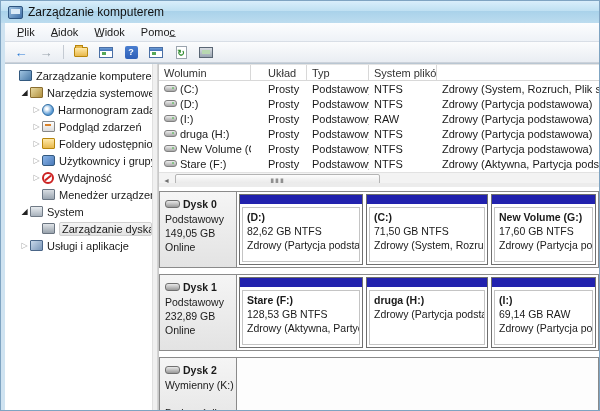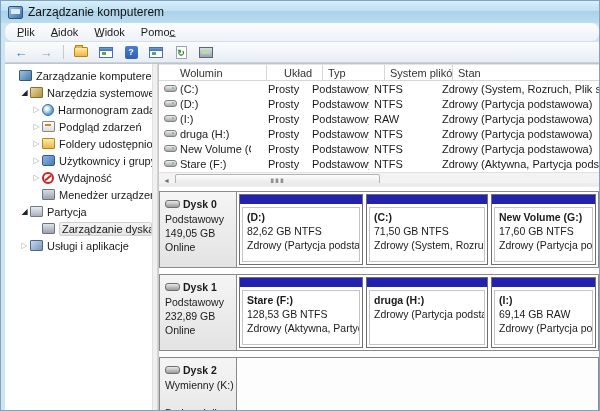--- a/index.html
+++ b/index.html
@@ -10,21 +10,21 @@
 
   
   .titlebar { height:22px; flex:0 0 22px; display:flex; align-items:center; padding-left:7px; gap:5px;
     background:linear-gradient(180deg,#d9eefb 0%,#bfe0f2 45%,#a9d2ea 46%,#bcdcef 100%); }
   .app-icon { width:15px; height:13px; background:linear-gradient(135deg,#9fc3e0,#3f6fa8); border:1px solid #2e5580; border-radius:2px; position:relative; }
   .app-icon::after { content:''; position:absolute; left:2px; top:2px; right:2px; height:5px; background:#dceaf6; }
   .title-text { font-size:12px; color:#111; }
 
   
   .menubar { height:19px; flex:0 0 19px; margin-left:4px; display:flex; align-items:center; padding-left:4px;
-    background:linear-gradient(180deg,#fcfdfe,#eef2f7); border-bottom:1px solid #d8dee6;border-radius:8px; }
+    background:linear-gradient(180deg,#fcfdfe,#eef2f7); border-bottom:1px solid #d8dee6; }
   .menu-item { padding:2px 8px; cursor:default; }
 
   
   .toolbar { height:21px; flex:0 0 21px; margin-left:4px; display:flex; align-items:center; padding-left:5px; gap:3px;
     background:linear-gradient(180deg,#fbfcfd,#e9edf3); border-bottom:1px solid #ccd2da; }
   .tb-btn { width:22px; height:18px; display:flex; align-items:center; justify-content:center; border-radius:2px; }
   .tb-sep { width:1px; height:14px; background:#c4cad2; margin:0 3px; }
   .g-back { color:#2c7cd6; font-weight:bold; font-size:13px; }
   .g-fwd { color:#9aa4ad; font-weight:bold; font-size:13px; }
   .icon-folder { width:14px; height:10px; background:linear-gradient(180deg,#ffe9a8,#e8b84b); border:1px solid #b8860b; border-radius:1px; position:relative; }
@@ -63,21 +63,21 @@
   .i-devmgr { background:linear-gradient(180deg,#d8dde2,#9aa5b1); border:1px solid #6a7684; }
   .i-storage { background:linear-gradient(180deg,#e8ecf0,#a8b2bc); border:1px solid #707a86; }
   .i-diskmgmt { background:linear-gradient(180deg,#e0e4e8,#98a2ac); border:1px solid #6a7480; }
   .i-services { background:linear-gradient(135deg,#c8d8ea,#7a96b8); border:1px solid #4a6688; }
 
   
   .right-pane { flex:1; display:flex; flex-direction:column; overflow:hidden; background:#fff; border-left:1px solid #c8c8c8; }
 
   
   .volume-list { flex:0 0 123px; border-bottom:4px solid #ececec; overflow:hidden; }
-  .vl-header { height:17px; display:flex; border-top:1px solid #e4e4e4; border-bottom:1px solid #d8d8d8; background:#fff;padding-left:16px; }
+  .vl-header { height:17px; display:flex; border-top:1px solid #e4e4e4; border-bottom:1px solid #d8d8d8; background:#fff; }
   .vh { padding:2px 5px; border-right:1px solid #d8d8d8; white-space:nowrap; overflow:hidden; color:#333; }
   .vrow { height:15px; display:flex; align-items:center; }
   .vc { padding:0 5px; white-space:nowrap; overflow:hidden; display:flex; align-items:center; gap:3px; }
   .c1 { width:92px; flex:0 0 92px; }
   .c2 { width:44px; flex:0 0 44px;margin-left:12px; }
   .c3 { width:62px; flex:0 0 62px; }
   .c4 { width:68px; flex:0 0 68px; }
   .c5 { flex:1; min-width:0; }
   .vol-icon { width:13px; height:7px; flex:0 0 13px; border-radius:3px; background:linear-gradient(180deg,#ececec,#a8a8a8); border:1px solid #808080; position:relative; }
   .vol-icon::after { content:''; position:absolute; right:2px; top:1px; width:2px; height:2px; background:#6fbf6f; border-radius:50%; }
@@ -183,21 +183,21 @@
         <span class="ticon i-perf"></span>
         <span class="tlabel">Wydajność</span>
       </div>
       <div class="titem" style="padding-left:37px">
         <span class="ticon i-devmgr"></span>
         <span class="tlabel">Menedżer urządzeń</span>
       </div>
       <div class="titem" style="padding-left:14px">
         <span class="arrow exp">◢</span>
         <span class="ticon i-storage"></span>
-        <span class="tlabel">Partycja</span>
+        <span class="tlabel">System</span>
       </div>
       <div class="titem selected" style="padding-left:37px">
         <span class="ticon i-diskmgmt"></span>
         <span class="tlabel">Zarządzanie dyskami</span>
       </div>
       <div class="titem" style="padding-left:14px">
         <span class="arrow col">▷</span>
         <span class="ticon i-services"></span>
         <span class="tlabel">Usługi i aplikacje</span>
       </div>
@@ -206,21 +206,20 @@
     <div class="splitter"></div>
 
     <div class="right-pane">
 
       <div class="volume-list">
         <div class="vl-header">
           <span class="vh c1">Wolumin</span>
           <span class="vh c2">Układ</span>
           <span class="vh c3">Typ</span>
           <span class="vh c4">System plików</span>
-          <span class="vh c5" style="border-right:none">Stan</span>
         </div>
 
         <div class="vrow">
           <span class="vc c1">
               <i class="vol-icon"></i>
               <span>(C:)</span>
             </span>
           <span class="vc c2">Prosty</span>
           <span class="vc c3">Podstawowy</span>
           <span class="vc c4">NTFS</span>

